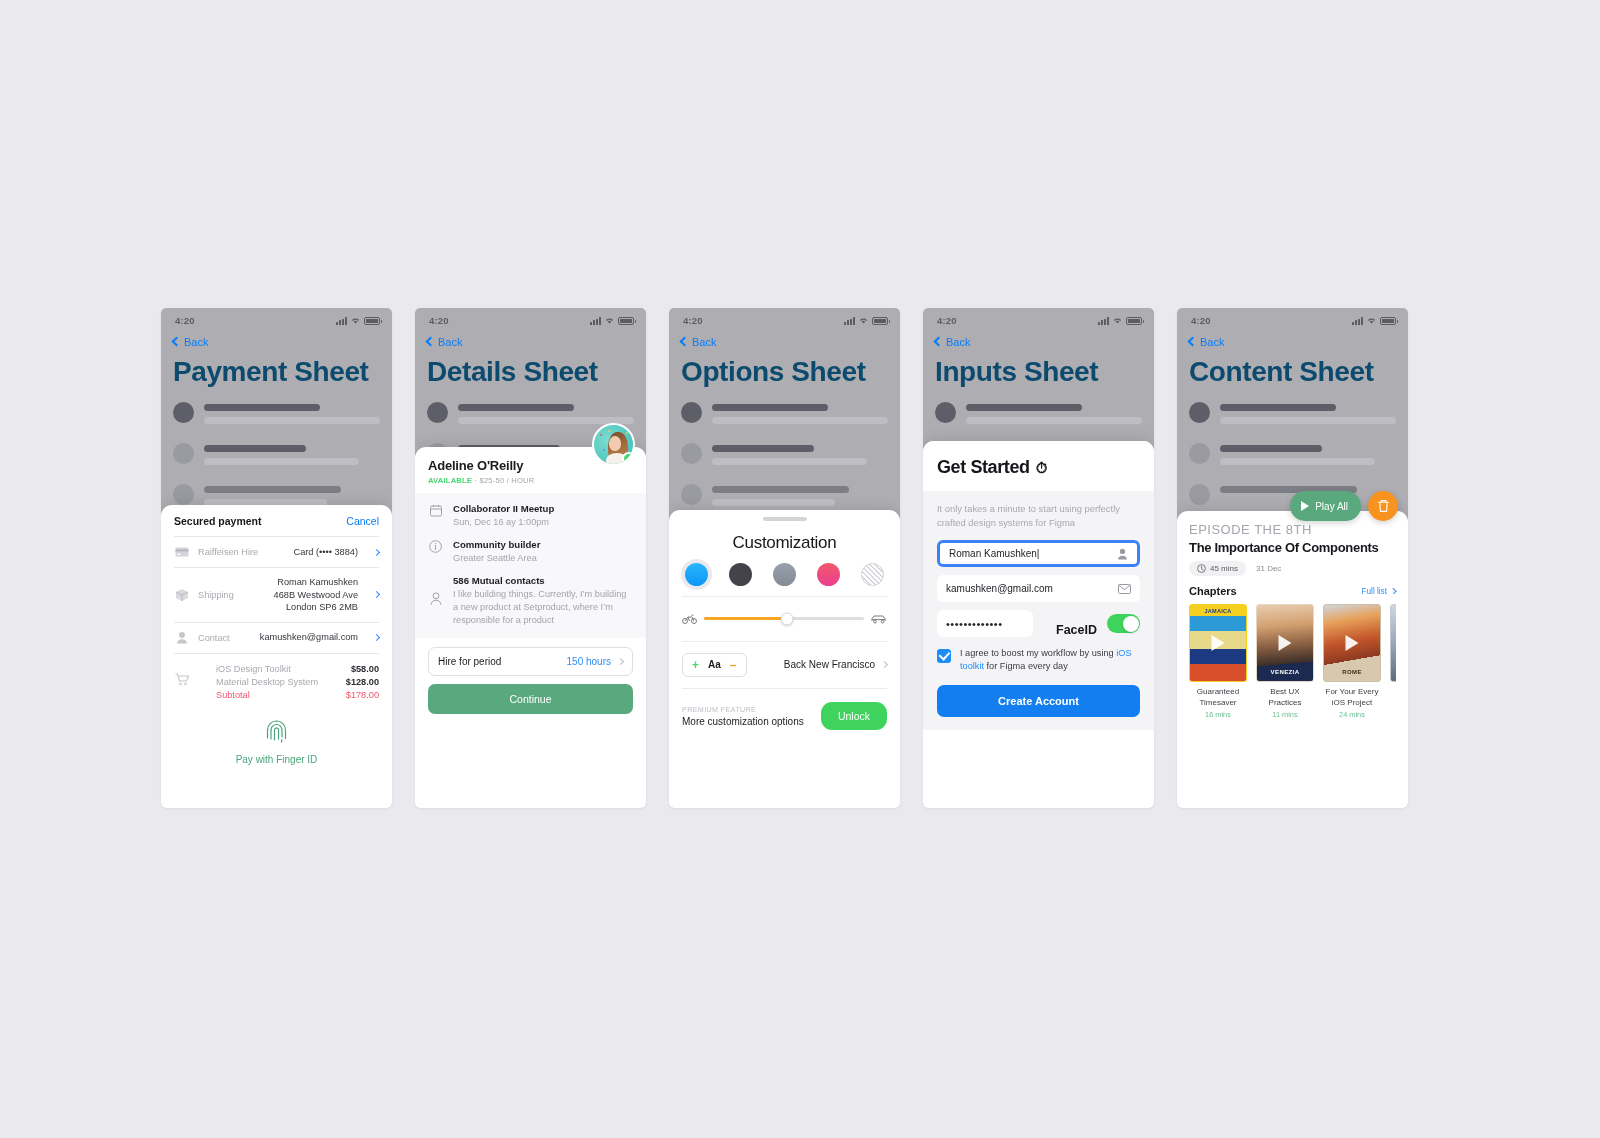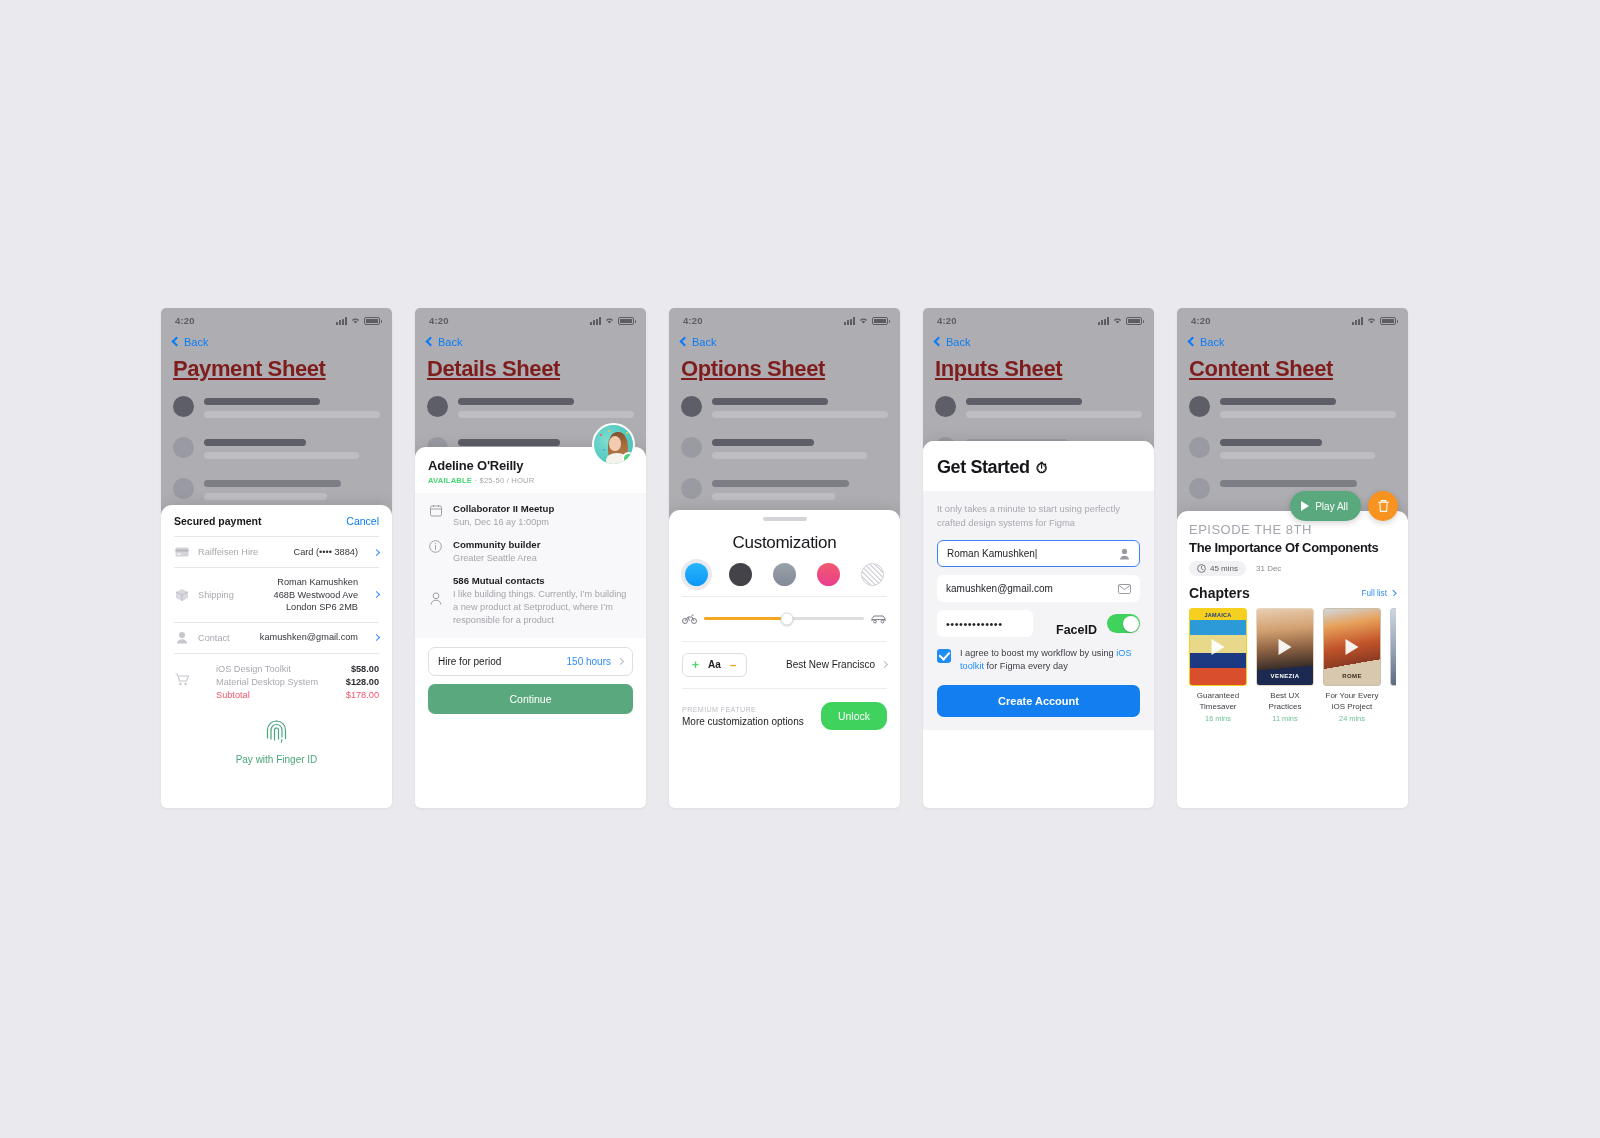--- a/index.html
+++ b/index.html
@@ -62,22 +62,22 @@
     padding: 4px 0 2px 12px;
     color: #0a7cf7; font-size: 11px;
   }
   .chev-l {
     width: 7px; height: 7px;
     border-left: 2.1px solid #0a7cf7; border-bottom: 2.1px solid #0a7cf7;
     transform: rotate(45deg);
     margin-bottom: 1px;
   }
   .big-title {
-    font-size: 22px; font-weight: bold; color: #7f1d1d;
-    padding: 6px 0 0 12px; letter-spacing: -.4px; text-decoration: underline;
+    font-size: 28px; font-weight: bold; color: #0c4a6e;
+    padding: 6px 0 0 12px; letter-spacing: -.4px;
   }
   .skel { padding: 14px 12px 0 12px; }
   .skrow { display: flex; gap: 10px; margin-bottom: 13px; align-items: flex-start; }
   .skav { width: 21px; height: 21px; border-radius: 50%; flex: 0 0 auto; }
   .sklines { flex: 1; padding-top: 2px; }
   .skl { height: 7px; border-radius: 4px; margin-bottom: 6px; }
 
   
   .sheet {
     position: absolute; left: 0; right: 0; bottom: 0;
@@ -209,21 +209,21 @@
   
   .gs-head { background: #fff; border-radius: 11px 11px 0 0; padding: 16px 14px 13px; }
   .gs-title { font-size: 18px; font-weight: bold; color: #16161a; letter-spacing: -.4px; display: flex; align-items: center; gap: 6px; }
   .gs-body { background: #f4f4f7; padding: 11px 14px 13px; }
   .gs-desc { font-size: 9.4px; color: #a8a8b0; line-height: 13.5px; margin-bottom: 11px; }
   .inp {
     background: #fff; border-radius: 6px; height: 27px;
     display: flex; align-items: center; padding: 0 9px;
     font-size: 10px; color: #24242a; margin-bottom: 8px;
   }
-  .inp.focused { border: 1px solid #3b82f6; }
+  .inp.focused { border: 3px solid #3b82f6; }
   .inp .ico { margin-left: auto; color: #9a9aa2; display: flex; }
   .pw-row { display: flex; align-items: center; gap: 10px; margin-bottom: 10px; }
   .pw-box {
     background: #fff; border-radius: 6px; height: 27px; width: 96px;
     display: flex; align-items: center; padding: 0 9px;
     font-size: 11px; color: #24242a; letter-spacing: .5px;
   }
   .faceid { font-size: 12.5px; font-weight: bold; color: #16161a; margin-left: auto; margin-top: 12px; }
   .toggle { width: 33px; height: 19px; border-radius: 10px; background: #3fd35e; position: relative; }
   .toggle::after {
@@ -262,21 +262,21 @@
   .cs-ep { font-size: 13px; color: #a5a5ad; letter-spacing: .5px; }
   .cs-title { font-size: 13px; font-weight: bold; color: #17171c; letter-spacing: -.3px; margin-top: 3px; }
   .cs-meta { display: flex; align-items: center; gap: 10px; margin-top: 6px; }
   .pill {
     background: #f1f1f4; border-radius: 10px; padding: 3px 8px;
     font-size: 8px; color: #5b5b63; display: flex; align-items: center; gap: 4px;
   }
   .cs-date { font-size: 8px; color: #8b8b93; }
   .cs-desc { font-size: 9.2px; color: #9c9ca4; line-height: 13.5px; margin-top: 7px; }
   .cs-chhead { display: flex; align-items: center; margin-top: 9px; }
-  .cs-ch { font-size: 14px; font-weight: bold; color: #17171c; }
+  .cs-ch { font-size: 11px; font-weight: bold; color: #17171c; }
   .cs-full { margin-left: auto; font-size: 8.2px; color: #2f8cf7; display: flex; align-items: center; }
   .cards { display: flex; gap: 9px; margin-top: 7px; overflow: hidden; }
   .card { width: 58px; flex: 0 0 58px; text-align: center; }
   .thumb { width: 58px; height: 78px; border-radius: 3px; position: relative; overflow: hidden; }
   .thumb .play {
     position: absolute; left: 50%; top: 50%; transform: translate(-50%,-50%);
     width: 0; height: 0; border-left: 13px solid rgba(255,255,255,.92);
     border-top: 8px solid transparent; border-bottom: 8px solid transparent;
   }
   .c-t { font-size: 8px; color: #3d3d45; line-height: 11px; margin-top: 4px; }
@@ -634,21 +634,21 @@
         </span>
       </div>
       <div class="opt-div"></div>
 
       <div class="font-row">
         <span class="aa-box">
           <span class="aa-plus">+</span>
           <span class="aa-txt">Aa</span>
           <span class="aa-minus">–</span>
         </span>
-        <span class="font-name">Best New Francisco</span>
+        <span class="font-name">Back New Francisco</span>
         <span class="chev-r" style="border-color:#b9b9bf"></span>
       </div>
       <div class="opt-div"></div>
 
       <div class="premium-row">
         <span>
           <span class="prem-cap" style="display:block">PREMIUM FEATURE</span>
           <span class="prem-txt" style="display:block">More customization options</span>
         </span>
         <span class="btn-unlock">Unlock</span>

